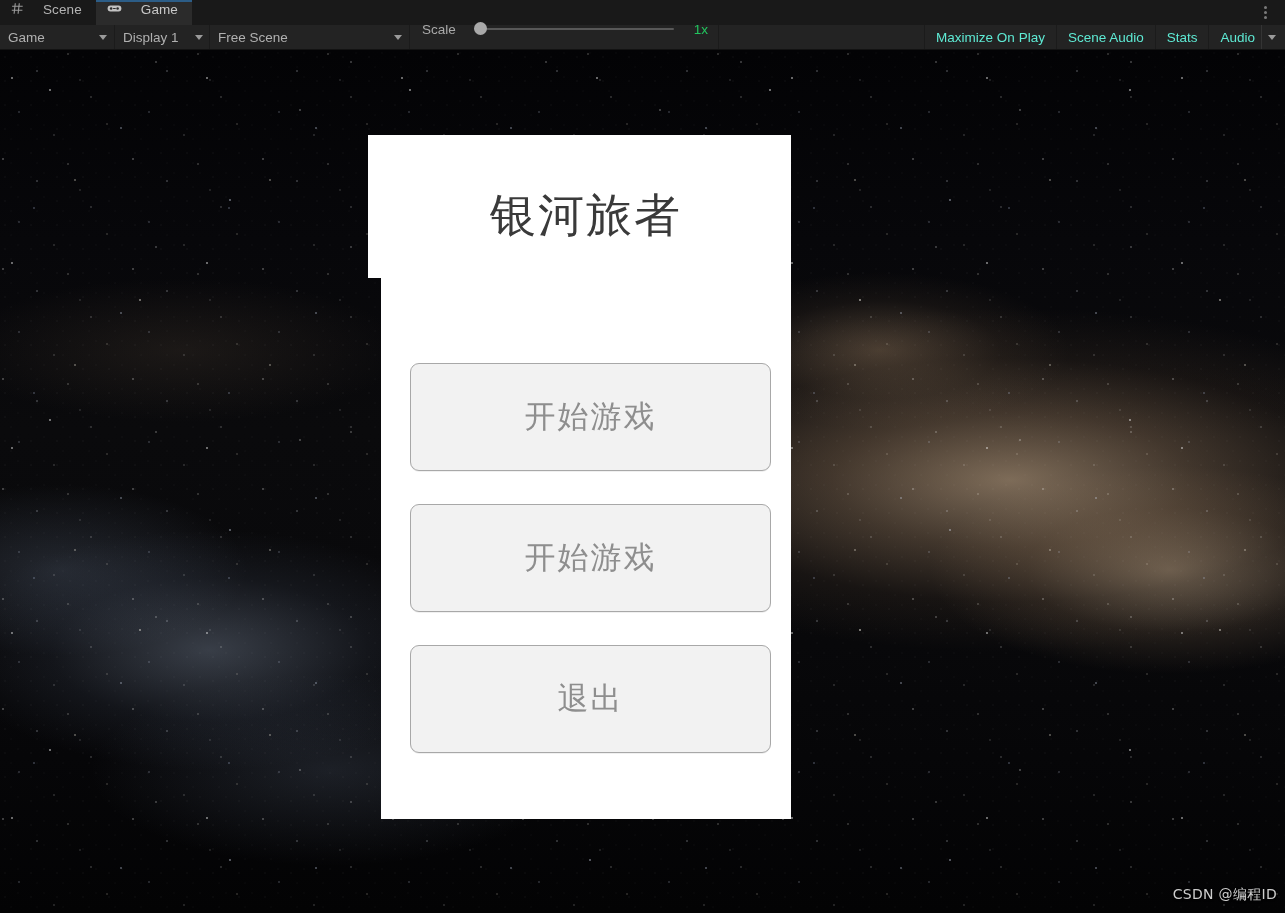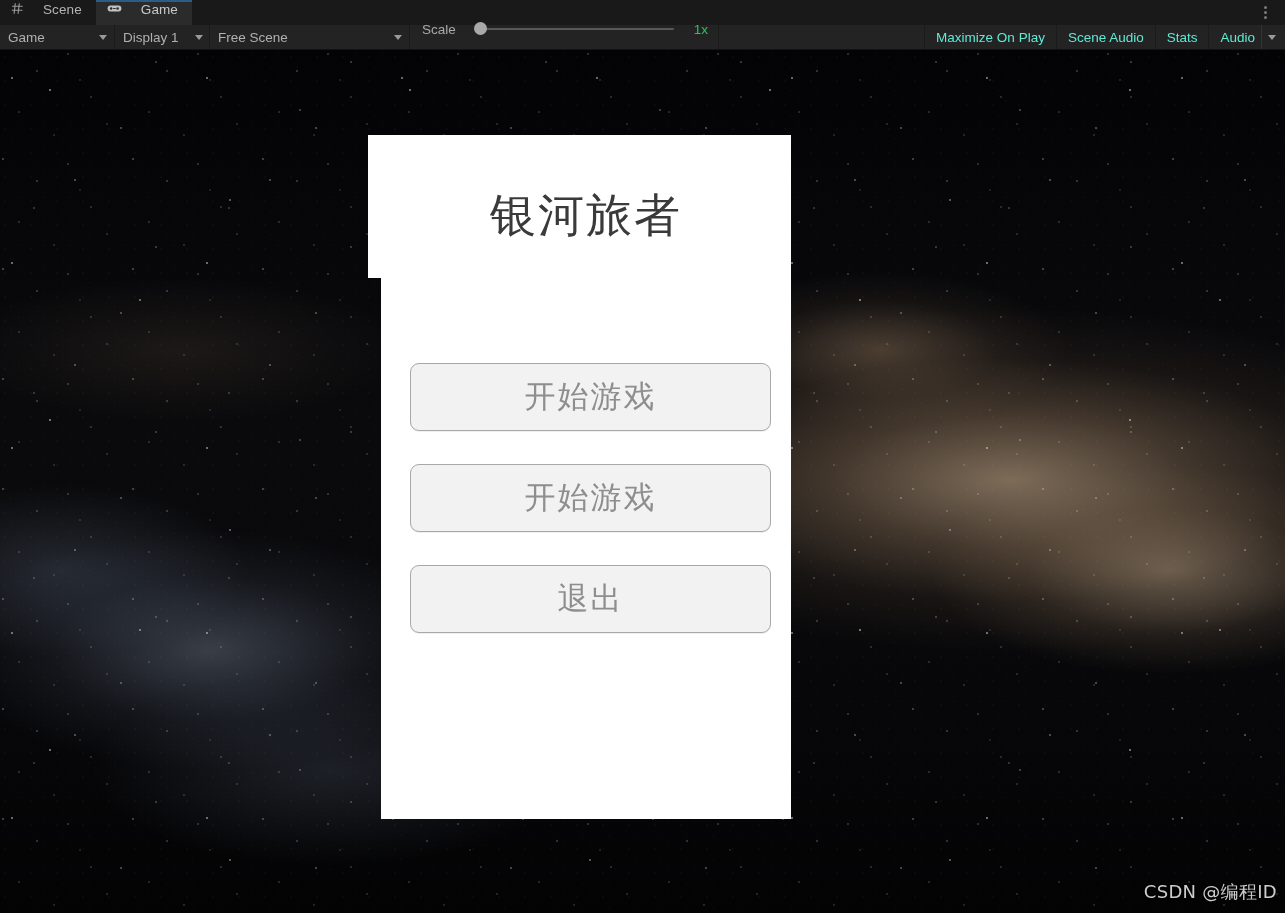--- a/index.html
+++ b/index.html
@@ -263,41 +263,41 @@
   .menu-buttons {
     position: absolute;
     left: 29px; top: 228px;
     width: 361px;
   }
   .gbtn {
     display: flex;
     align-items: center;
     justify-content: center;
     width: 361px;
-    height: 68px;
+    height: 108px;
     box-sizing: border-box;
     margin-bottom: 33px;
     background: #f2f2f2;
     border: 1px solid #a8a8a8;
     border-radius: 9px;
     color: #8e8e8e;
     font-size: 31px;
     letter-spacing: 2px;
     font-family: "DejaVu Sans", "Liberation Sans", sans-serif;
     cursor: pointer;
     box-shadow: 0 1px 0 rgba(0,0,0,.06);
   }
   .gbtn:last-child { margin-bottom: 0; text-align: right; }
 
   
   .watermark {
     position: absolute;
     right: 8px; bottom: 9px;
     color: rgba(222,222,222,.92);
-    font-size: 18px;
+    font-size: 14px;
     letter-spacing: .3px;
     font-family: "DejaVu Sans", "Liberation Sans", sans-serif;
     text-shadow: 0 1px 2px rgba(0,0,0,.9);
     pointer-events: none;
   }
 </style>
 </head>
 <body>
 
 <div id="app">

